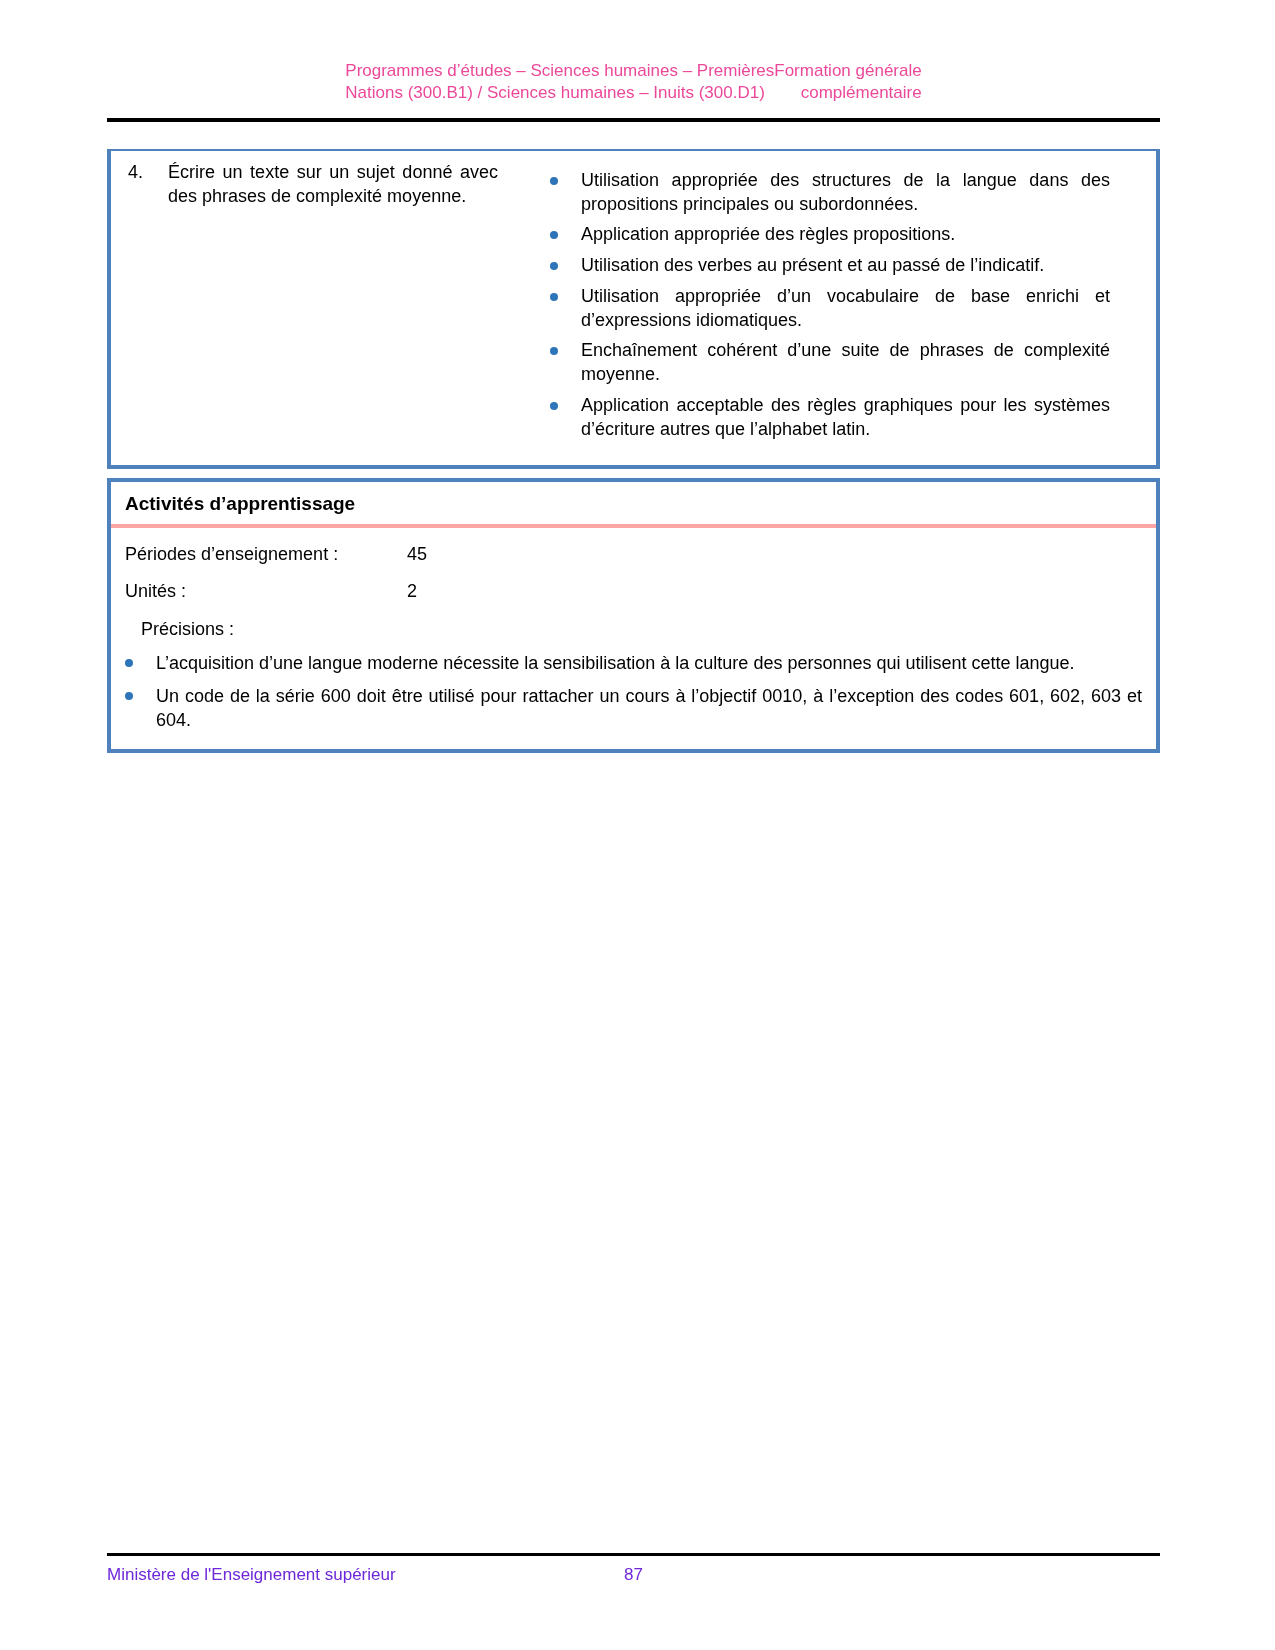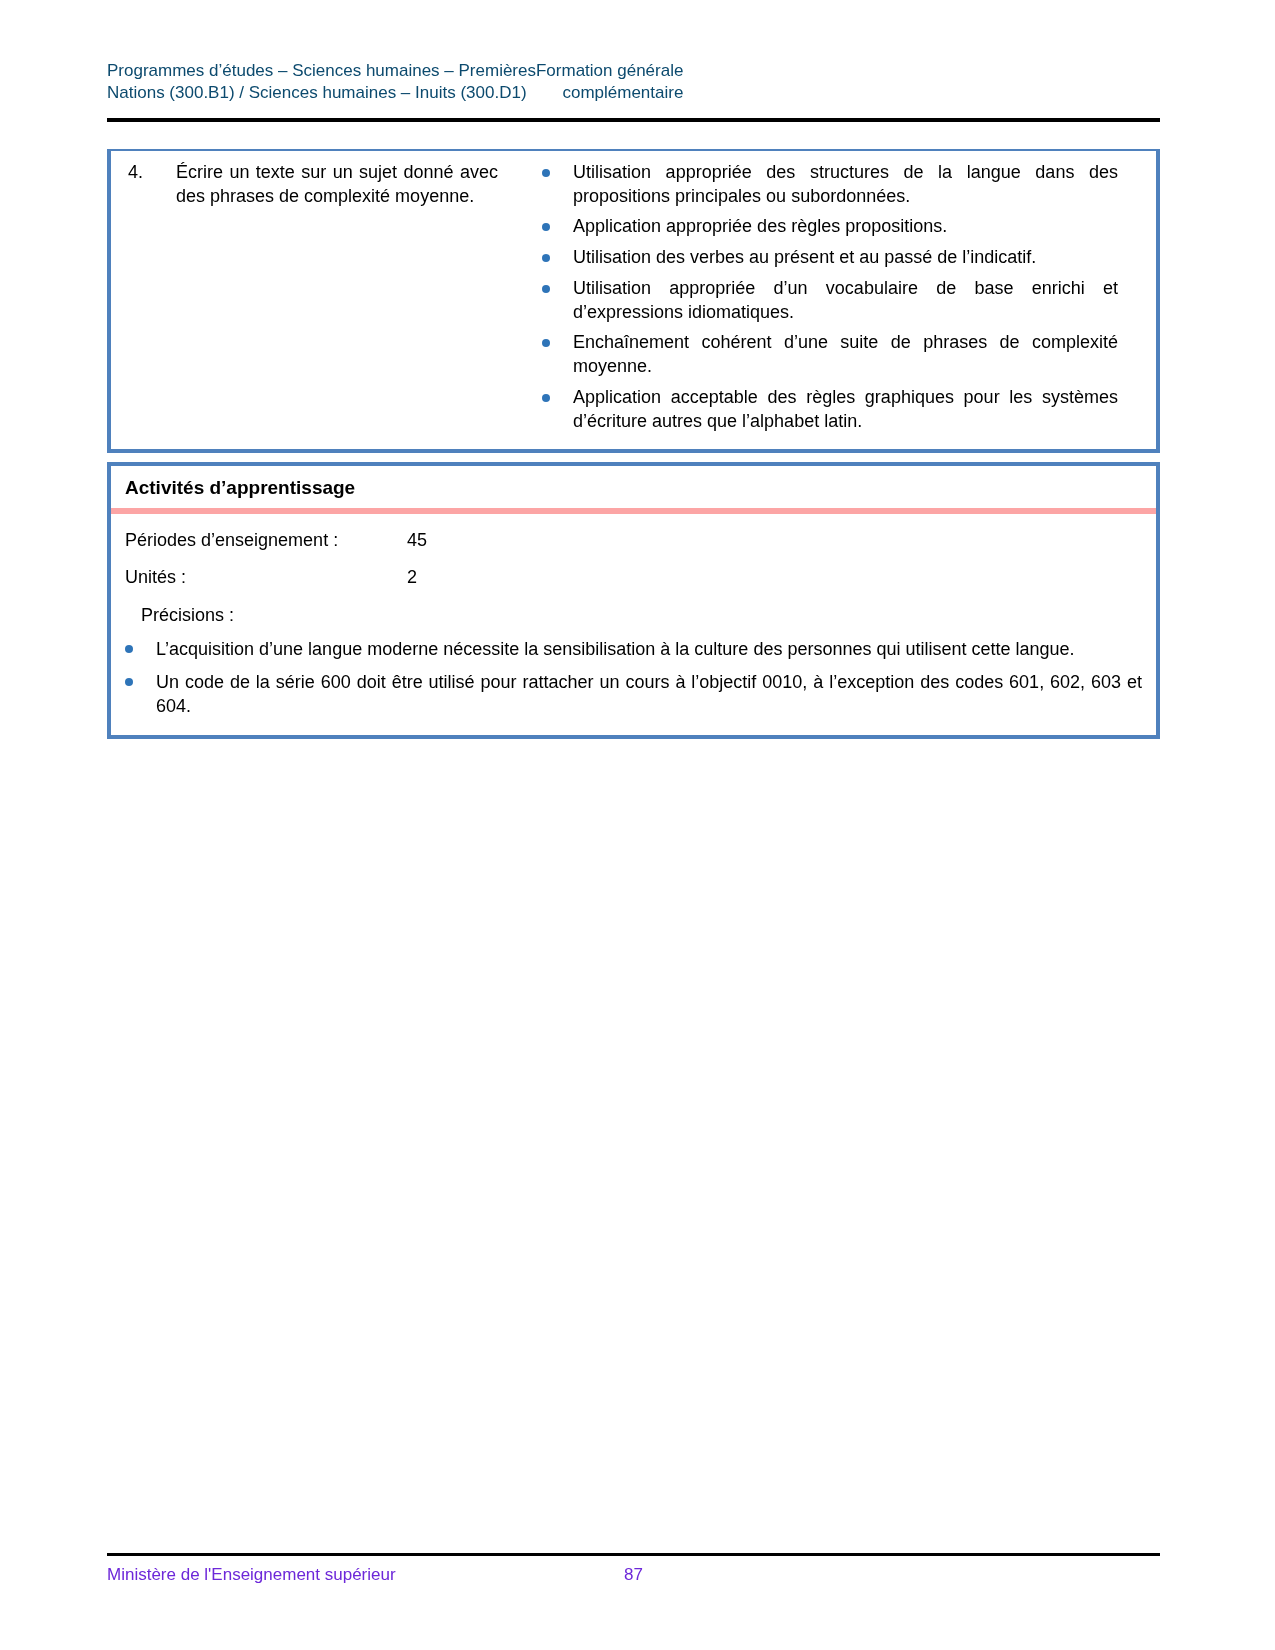--- a/index.html
+++ b/index.html
@@ -17,26 +17,26 @@
   .content {
     position: absolute;
     left: 107px;
     top: 0;
     width: 1053px;
   }
 
   
   .page-header {
     display: flex;
-    justify-content: flex-start;
+    justify-content: center;
     align-items: flex-start;
     padding-top: 60px;
     padding-bottom: 13px;
     border-bottom: 4px solid #000000;
-    color: #0c4a6e;
+    color: #ec4899;
     font-size: 17px;
     line-height: 1.32;
   }
   .page-header .right {
     text-align: right;
   }
 
   
   .objective-box {
     margin-top: 27px;
@@ -54,29 +54,28 @@
     flex-shrink: 0;
   }
   .obj-num {
     width: 40px;
     flex-shrink: 0;
   }
   .obj-text {
     flex: 1;
     text-align: justify;
     padding-right: 12px;
-    margin-left: 8px;
   }
   .obj-right {
     flex: 1;
     padding-left: 29px;
   }
   ul.criteria {
     list-style: none;
-    margin: 0;
+    margin: 8px;
     padding: 0;
   }
   ul.criteria li {
     position: relative;
     padding-left: 34px;
     text-align: justify;
     margin-bottom: 7px;
   }
   ul.criteria li:last-child { margin-bottom: 0; }
   .dot {
@@ -94,21 +93,21 @@
     margin-top: 9px;
     border: 4px solid #4f81bd;
     box-sizing: border-box;
     font-size: 18px;
     line-height: 1.32;
   }
   .act-title {
     font-weight: bold;
     font-size: 19px;
     padding: 9px 14px 8px 14px;
-    border-bottom: 6px solid #fca5a5;
+    border-bottom: 4px solid #fca5a5;
   }
   .act-body {
     padding: 2px 14px 16px 14px;
     border-radius: 6px;
   }
   .act-row {
     display: flex;
     margin-top: 13px;
   }
   .act-label {

